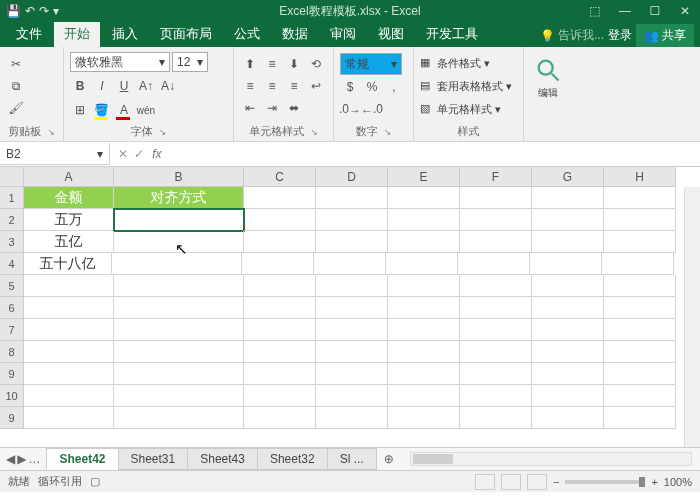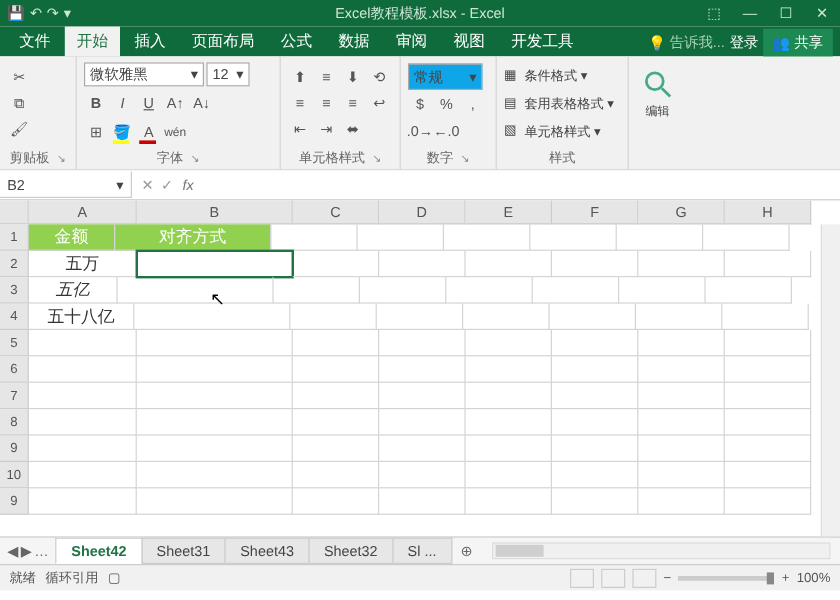--- a/index.html
+++ b/index.html
@@ -287,41 +287,41 @@
       <div class="rowhead">5</div>
       <div class="rowhead">6</div>
       <div class="rowhead">7</div>
       <div class="rowhead">8</div>
       <div class="rowhead">9</div>
       <div class="rowhead">10</div>
       <div class="rowhead">9</div>
     </div>
   <div class="cells" id="cells">
       <div class="cellrow">
-        <div class="cell hdr" style="width: 72px;">金额</div>
+        <div class="cell hdr" style="width: 90px;">金额</div>
         <div class="cell hdr" style="width: 130px;">对齐方式</div>
         <div class="cell" style="width: 72px;"></div>
         <div class="cell" style="width: 72px;"></div>
         <div class="cell" style="width: 72px;"></div>
         <div class="cell" style="width: 72px;"></div>
         <div class="cell" style="width: 72px;"></div>
         <div class="cell" style="width: 72px;"></div>
       </div>
       <div class="cellrow">
         <div class="cell cn" style="width: 90px; justify-content: center;">五万</div>
         <div class="cell sel" style="width: 130px;"></div>
         <div class="cell" style="width: 72px;"></div>
         <div class="cell" style="width: 72px;"></div>
         <div class="cell" style="width: 72px;"></div>
         <div class="cell" style="width: 72px;"></div>
         <div class="cell" style="width: 72px;"></div>
         <div class="cell" style="width: 72px;"></div>
       </div>
       <div class="cellrow">
-        <div class="cell cn" style="width: 74px; justify-content: center; font-style: italic;">五亿</div>
+        <div class="cell cn" style="width: 90px; justify-content: center;">五亿</div>
         <div class="cell" style="width: 130px;"></div>
         <div class="cell" style="width: 72px;"></div>
         <div class="cell" style="width: 72px;"></div>
         <div class="cell" style="width: 72px;"></div>
         <div class="cell" style="width: 72px;"></div>
         <div class="cell" style="width: 72px;"></div>
         <div class="cell" style="width: 72px;"></div>
       </div>
       <div class="cellrow">
         <div class="cell cn" style="width: 88px; justify-content: center;">五十八亿</div>

